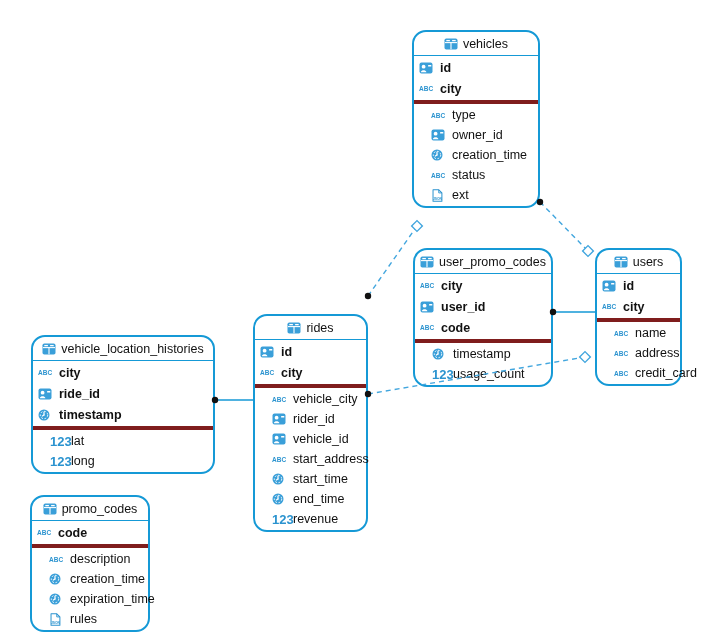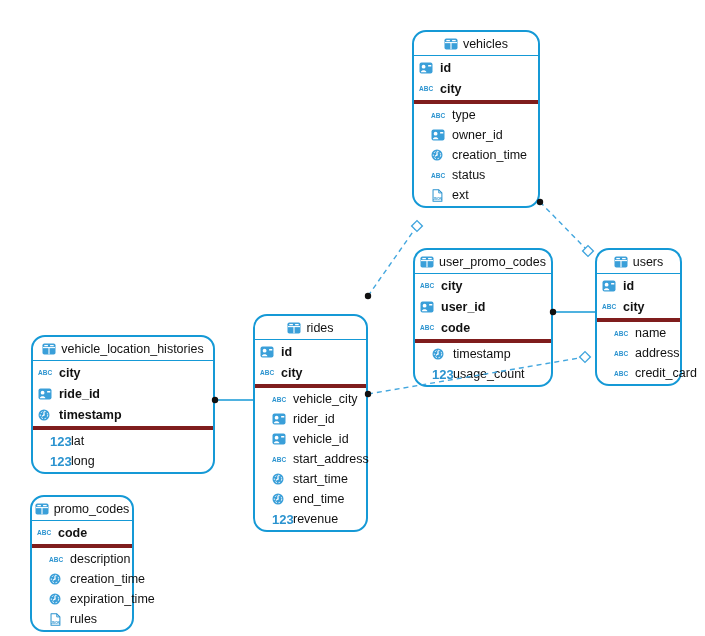--- a/index.html
+++ b/index.html
@@ -301,21 +301,21 @@
         <span class="ic numic">123</span>
         <span>lat</span>
       </div>
       <div class="row">
         <span class="ic numic">123</span>
         <span>long</span>
       </div>
     </div>
   </div>
 
-  <div class="tbl" style="left: 30px; top: 495px; width: 104px; text-align: center;">
+  <div class="tbl" style="left: 30px; top: 495px; width: 120px; text-align: center;">
     <div class="tbl-header">
       <svg class="hic">
           <use href="#sym-table"></use>
         </svg>
       <span>promo_codes</span>
     </div>
     <div class="sec-pk">
       <div class="row">
         <span class="ic txtic">ABC</span>
         <span>code</span>

